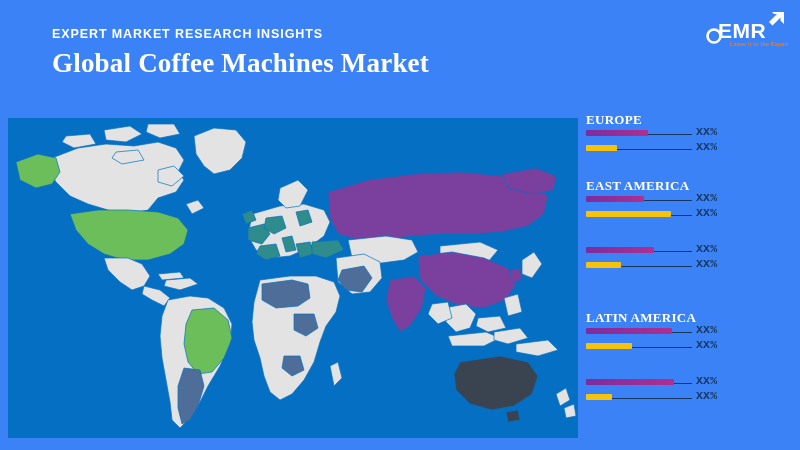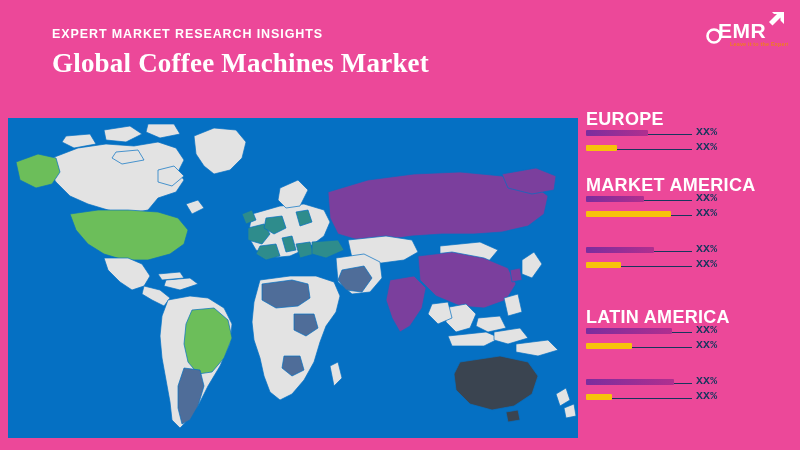--- a/index.html
+++ b/index.html
@@ -12,21 +12,21 @@
     overflow: hidden;
     background: #0570c3;
     font-family: "Liberation Sans", sans-serif;
     position: relative;
   }
   .stage {
     position: absolute;
     inset: 0;
     width: 800px;
     height: 450px;
-    background: #ec4899;
+    background: #3b82f6;
   }
 
   
   .eyebrow {
     position: absolute;
     left: 52px;
     top: 27px;
     font-size: 12.5px;
     font-weight: bold;
     letter-spacing: 0.9px;
@@ -73,27 +73,27 @@
     top: 112px;
     width: 206px;
     height: 310px;
   }
   .legend-group {
     position: absolute;
     left: 0;
     width: 206px;
   }
   .legend-title {
-    font-size: 18px;
+    font-size: 13px;
     font-weight: bold;
     color: #ffffff;
     letter-spacing: 0.3px;
     white-space: nowrap;
     line-height: 15px;
-    font-family: Liberation Sans, sans-serif;
+    font-family: Liberation Serif, serif;
   }
   .bar-row {
     position: relative;
     height: 15px;
   }
   .leader {
     position: absolute;
     left: 0;
     top: 7px;
     height: 1px;
@@ -235,21 +235,21 @@
         <div class="pct">XX%</div>
       </div>
       <div class="bar-row">
         <div class="leader"></div>
         <div class="bar yellow" style="width:31px;"></div>
         <div class="pct">XX%</div>
       </div>
     </div>
 
     <div class="legend-group" style="top:66px;">
-      <div class="legend-title">MARKET AMERICA</div>
+      <div class="legend-title">EAST AMERICA</div>
       <div class="bar-row">
         <div class="leader"></div>
         <div class="bar purple grad" style="width:58px;"></div>
         <div class="pct">XX%</div>
       </div>
       <div class="bar-row">
         <div class="leader"></div>
         <div class="bar yellow" style="width:85px;"></div>
         <div class="pct">XX%</div>
       </div>

